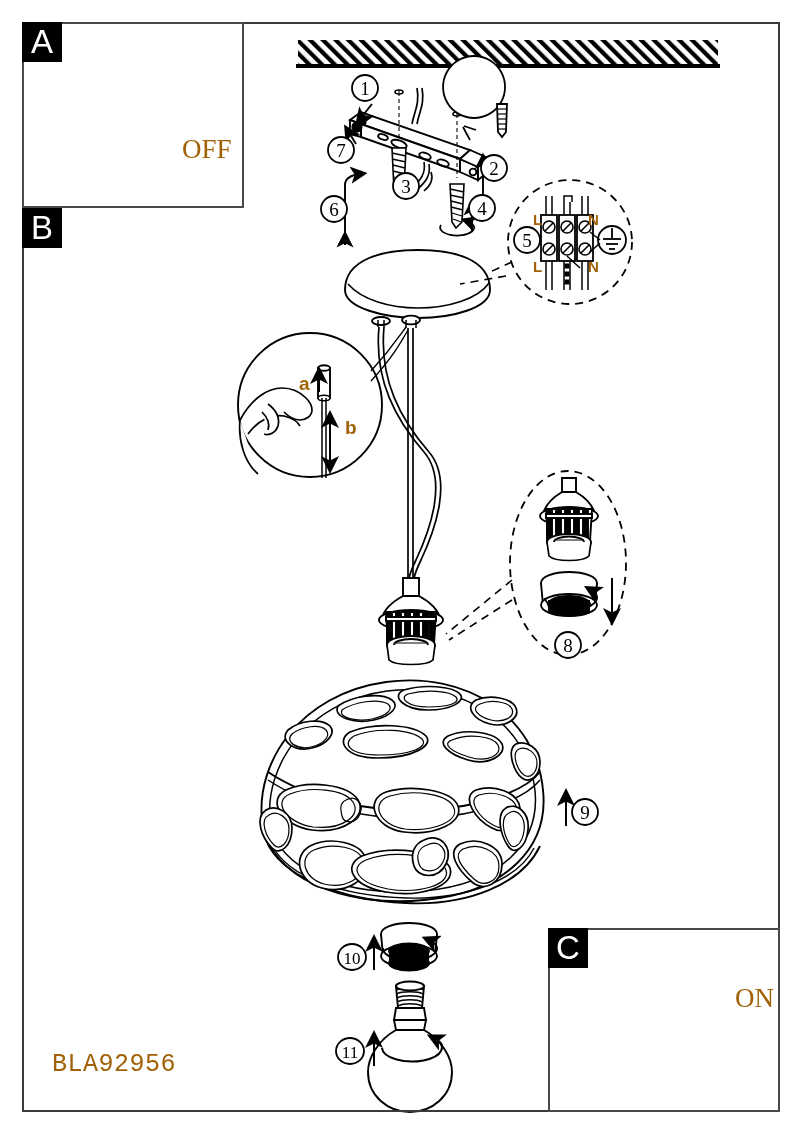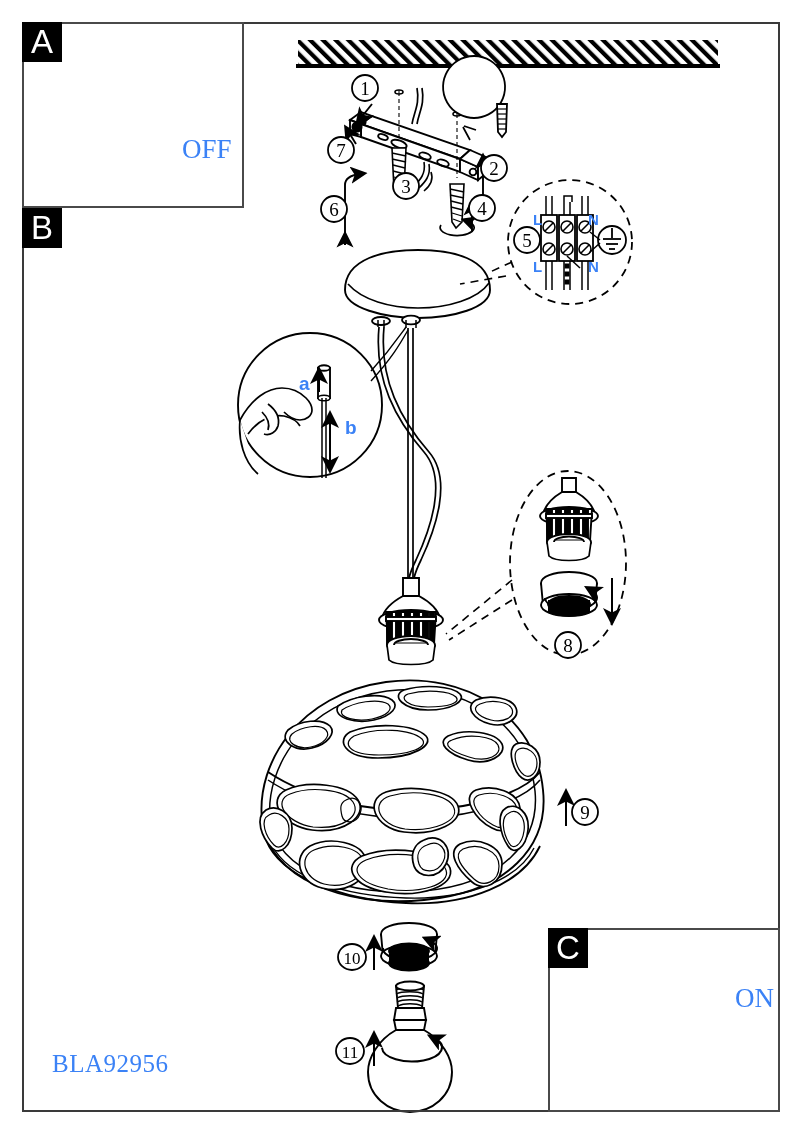--- a/index.html
+++ b/index.html
@@ -55,35 +55,36 @@
   .svg-layer {
     position: absolute;
     left: 0; top: 0;
     width: 802px;
     height: 1134px;
     pointer-events: none;
   }
   .txt {
     position: absolute;
     font-family: "Liberation Serif", serif;
-    color: #3b82f6;
+    color: #a16207;
     white-space: nowrap;
     text-align: right;
   }
   .sw-label {
     font-size: 27px;
     letter-spacing: 0px;
     font-weight: 400;
   }
   #label-off { left: 182px; top: 134px; }
   #label-on  { left: 735px; top: 983px; }
   #product-code {
     left: 52px; top: 1050px;
     font-size: 25px;
     letter-spacing: 0.5px;
+    font-family: Liberation Mono, monospace;
   }
   .wire-label {
     font-family: "Liberation Sans", sans-serif;
     font-size: 15px;
     font-weight: bold;
   }
   #wl-L-top { left: 533px; top: 211px; }
   #wl-N-top { left: 588px; top: 211px; }
   #wl-L-bot { left: 533px; top: 258px; }
   #wl-N-bot { left: 588px; top: 258px; }

